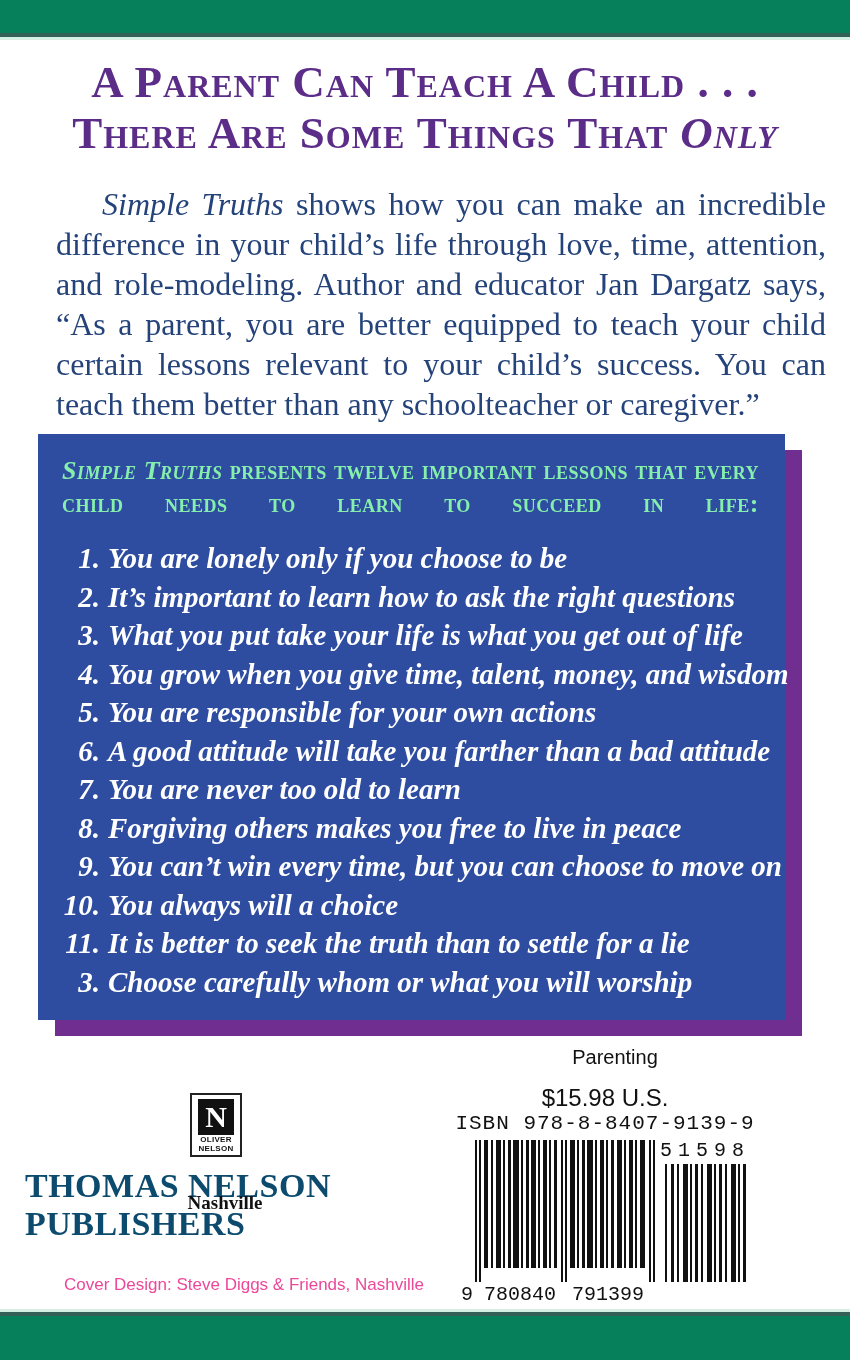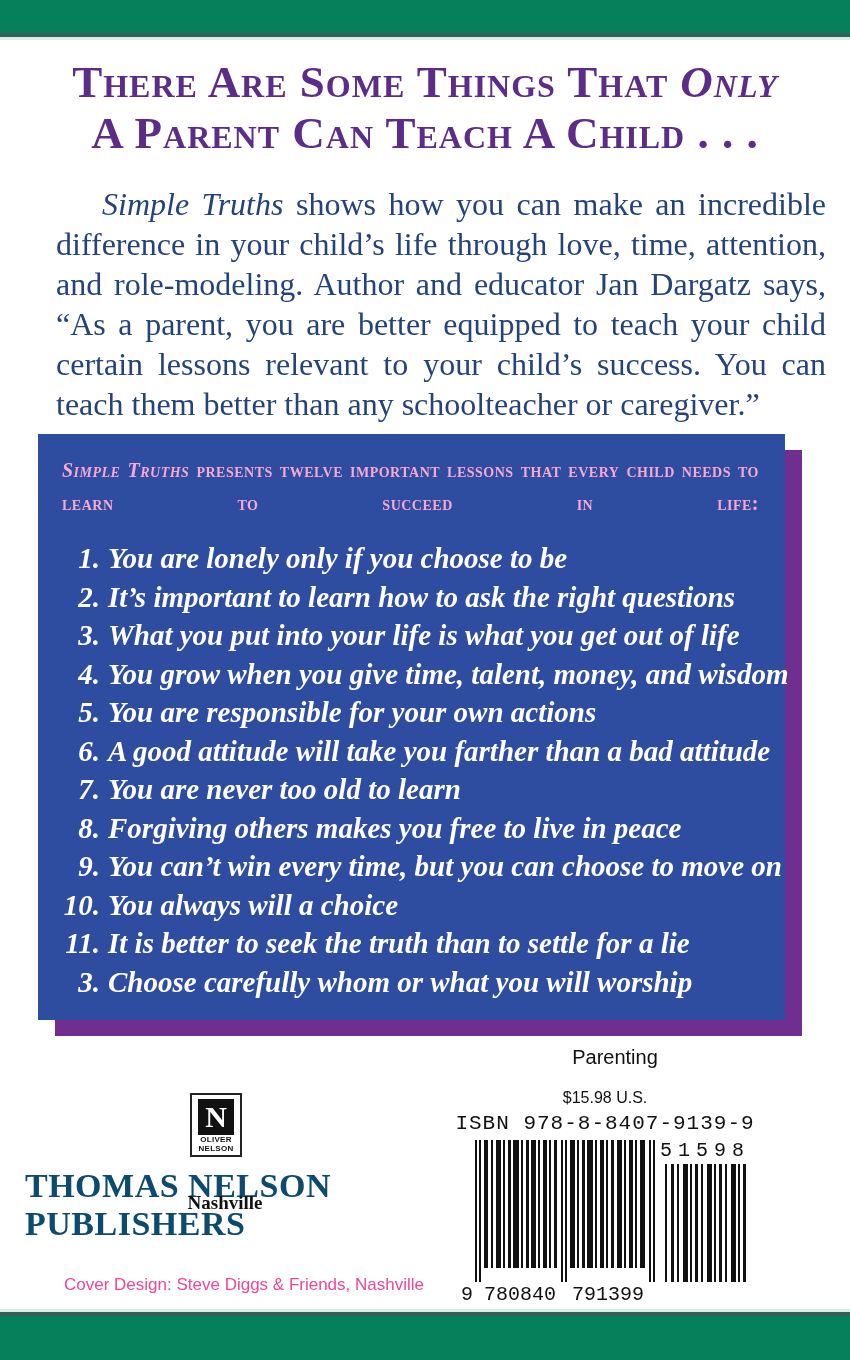--- a/index.html
+++ b/index.html
@@ -25,37 +25,37 @@
     text-indent:46px;margin:16px;
   }
   .intro .it{font-style:italic;}
   
   .panel{
     position:absolute;left:38px;top:434px;width:747px;height:586px;
     background:#2e4da0;box-shadow:17px 16px 0 0 #6f2e90;
     box-sizing:border-box;padding:20px 24px 0 16px;
   }
   .panel-header{
-    color:#f9a8d4;font-variant:small-caps;font-weight:bold;
-    font-size:20px;line-height:33px;text-align:justify;text-align-last:justify;
+    color:#86efac;font-variant:small-caps;font-weight:bold;
+    font-size:26px;line-height:33px;text-align:justify;text-align-last:justify;
     padding:0 2px 0 8px;letter-spacing:0.5px;
   }
   .panel-header .it{font-style:italic;}
   .lessons{margin-top:19px;}
   .lesson{display:flex;color:#ffffff;font-style:italic;font-weight:bold;
     font-size:29px;line-height:38.5px;}
   .lesson .num{width:46px;text-align:right;flex:0 0 46px;}
   .lesson .txt{margin-left:8px;white-space:nowrap;}
   
   .category{
     position:absolute;top:1046px;left:515px;width:200px;text-align:center;
     font-family:"Liberation Sans",sans-serif;font-size:20px;color:#111;
   }
   .barcode-block{position:absolute;top:1086px;left:455px;width:300px;text-align:center;}
-  .price{font-family:"Liberation Sans",sans-serif;font-size:16px;line-height:24px;color:#111;}
+  .price{font-family:"Liberation Sans",sans-serif;font-size:24px;line-height:24px;color:#111;}
   .isbn{font-family:"Liberation Mono",monospace;font-size:21px;line-height:28px;
     color:#111;letter-spacing:1px;white-space:nowrap;}
   .barcode-svg{display:block;margin-top:2px;}
   .publisher-logo{
     position:absolute;top:1093px;left:190px;width:52px;height:64px;
     border:2px solid #222;box-sizing:border-box;text-align:center;background:#fff;
   }
   .logo-mark{width:36px;height:36px;margin:4px auto 1px auto;background:#111;
     color:#fff;font-weight:bold;font-size:30px;line-height:36px;font-family:"Liberation Serif",serif;}
   .logo-words{font-family:"Liberation Sans",sans-serif;font-weight:bold;
@@ -74,40 +74,40 @@
   }
 </style>
 </head>
 <body>
 
 <div class="cover">
 
   <div class="bar top"></div>
 
   <div class="headline">
+    <div>A Parent Can Teach A Child . . .</div>
     <div><span>There Are Some Things That</span><span class="it">Only</span></div>
-    <div>A Parent Can Teach A Child . . .</div>
   </div>
 
   <p class="intro"><span class="it">Simple Truths</span><span> shows how you can make an incredible difference in your child’s life through love, time, attention, and role-modeling.  Author and educator Jan Dargatz says, “As a parent, you are better equipped to teach your child certain lessons relevant to your child’s success.  You can teach them better than any schoolteacher or caregiver.”</span></p>
 
   <div class="panel">
     <div class="panel-header"><span class="it">Simple Truths</span><span> presents twelve important lessons that every child needs to learn to succeed in life:</span></div>
     <div class="lessons">
       <div class="lesson">
           <span class="num">1.</span>
           <span class="txt">You are lonely only if you choose to be</span>
         </div>
       <div class="lesson">
           <span class="num">2.</span>
           <span class="txt">It’s important to learn how to ask the right questions</span>
         </div>
       <div class="lesson">
           <span class="num">3.</span>
-          <span class="txt">What you put into your life is what you get out of life</span>
+          <span class="txt">What you put take your life is what you get out of life</span>
         </div>
       <div class="lesson">
           <span class="num">4.</span>
           <span class="txt">You grow when you give time, talent, money, and wisdom</span>
         </div>
       <div class="lesson">
           <span class="num">5.</span>
           <span class="txt">You are responsible for your own actions</span>
         </div>
       <div class="lesson">

